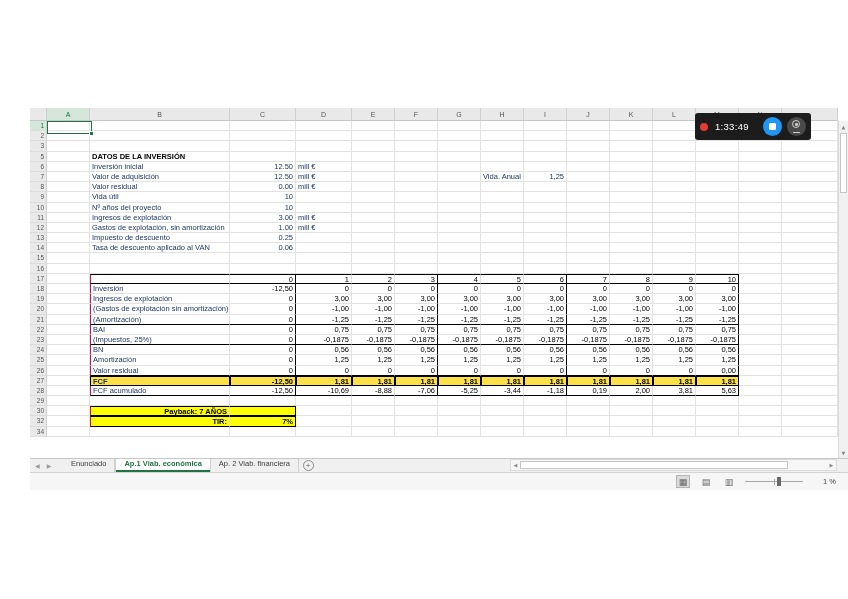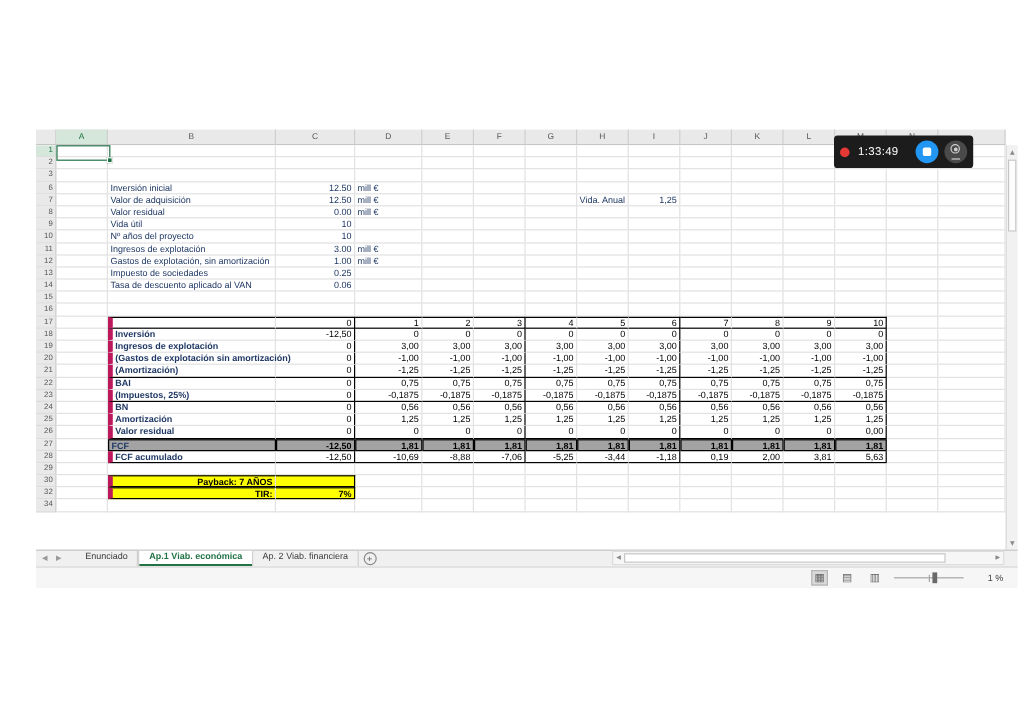--- a/index.html
+++ b/index.html
@@ -23,25 +23,25 @@
     line-height:9.6px;height:100%;}
   .lbl{color:#1f3864;}
   .val{color:#1f3864;text-align:right;}
   .num{text-align:right;}
   .b{font-weight:bold;}
   .ar{text-align:right;}
   .center{text-align:center;}
   .title{font-weight:bold;color:#000;}
   .banner{background:#70ad47;color:#fff;font-weight:bold;border-right:1px solid #548235;
     border-bottom:1px solid #548235;}
-  .fcf{background:#a3a3a3;border:1px solid #000;font-weight:bold;}
+  .fcf{background:#fde047;border:1px solid #000;font-weight:bold;}
   .sum{background:#ffff00;}
   .bdT{border-top:1px solid #000;}
   .bdB{border-bottom:1px solid #000 !important;}
-  .bdL{border-left:4px solid #be185d;font-weight:bold;}
+  .bdL{border-left:1px solid #be185d;}
   .bdR{border-right:1px solid #000 !important;}
   
   .selbox{position:absolute;left:17px;top:13px;width:43px;height:11px;
     border:1.5px solid #217346;z-index:5;}
   .selbox::after{content:'';position:absolute;right:-2.5px;bottom:-2.5px;width:3px;height:3px;
     background:#217346;border:1px solid #fff;}
   
   .vscroll{position:absolute;left:808px;top:13px;width:10px;height:337px;background:#f1f1f1;
     border-left:1px solid #d9d9d9;box-sizing:border-box;}
   .varrow{height:11px;display:flex;align-items:center;justify-content:center;color:#8a8a8a;
@@ -164,20 +164,38 @@
         <div class="cell" style="flex-basis: 43px; width: 43px;"></div>
         <div class="cell" style="flex-basis: 43px; width: 43px;"></div>
         <div class="cell" style="flex-basis: 43px; width: 43px;"></div>
         <div class="cell" style="flex-basis: 43px; width: 43px;"></div>
         <div class="cell" style="flex-basis: 43px; width: 43px;"></div>
         <div class="cell" style="flex-basis: 43px; width: 43px;"></div>
         <div class="cell" style="flex-basis: 43px; width: 43px;"></div>
         <div class="cell" style="flex-basis: 56px; width: 56px;"></div>
       </div>
       <div class="row">
+        <div class="gut" style="flex-basis: 17px; width: 17px;">5</div>
+        <div class="cell" style="flex-basis: 43px; width: 43px;"></div>
+        <div class="cell title" style="flex-basis: 140px; width: 140px;">DATOS DE LA INVERSIÓN</div>
+        <div class="cell" style="flex-basis: 66px; width: 66px;"></div>
+        <div class="cell" style="flex-basis: 56px; width: 56px;"></div>
+        <div class="cell" style="flex-basis: 43px; width: 43px;"></div>
+        <div class="cell" style="flex-basis: 43px; width: 43px;"></div>
+        <div class="cell" style="flex-basis: 43px; width: 43px;"></div>
+        <div class="cell" style="flex-basis: 43px; width: 43px;"></div>
+        <div class="cell" style="flex-basis: 43px; width: 43px;"></div>
+        <div class="cell" style="flex-basis: 43px; width: 43px;"></div>
+        <div class="cell" style="flex-basis: 43px; width: 43px;"></div>
+        <div class="cell" style="flex-basis: 43px; width: 43px;"></div>
+        <div class="cell" style="flex-basis: 43px; width: 43px;"></div>
+        <div class="cell" style="flex-basis: 43px; width: 43px;"></div>
+        <div class="cell" style="flex-basis: 56px; width: 56px;"></div>
+      </div>
+      <div class="row">
         <div class="gut" style="flex-basis: 17px; width: 17px;">6</div>
         <div class="cell" style="flex-basis: 43px; width: 43px;"></div>
         <div class="cell lbl" style="flex-basis: 140px; width: 140px;">Inversión inicial</div>
         <div class="cell val" style="flex-basis: 66px; width: 66px;">12.50</div>
         <div class="cell lbl" style="flex-basis: 56px; width: 56px;">mill €</div>
         <div class="cell" style="flex-basis: 43px; width: 43px;"></div>
         <div class="cell" style="flex-basis: 43px; width: 43px;"></div>
         <div class="cell" style="flex-basis: 43px; width: 43px;"></div>
         <div class="cell" style="flex-basis: 43px; width: 43px;"></div>
         <div class="cell" style="flex-basis: 43px; width: 43px;"></div>
@@ -292,21 +310,21 @@
         <div class="cell" style="flex-basis: 43px; width: 43px;"></div>
         <div class="cell" style="flex-basis: 43px; width: 43px;"></div>
         <div class="cell" style="flex-basis: 43px; width: 43px;"></div>
         <div class="cell" style="flex-basis: 43px; width: 43px;"></div>
         <div class="cell" style="flex-basis: 43px; width: 43px;"></div>
         <div class="cell" style="flex-basis: 56px; width: 56px;"></div>
       </div>
       <div class="row">
         <div class="gut" style="flex-basis: 17px; width: 17px;">13</div>
         <div class="cell" style="flex-basis: 43px; width: 43px;"></div>
-        <div class="cell lbl" style="flex-basis: 140px; width: 140px;">Impuesto de sociedades</div>
+        <div class="cell lbl" style="flex-basis: 140px; width: 140px;">Impuesto de descuento</div>
         <div class="cell val" style="flex-basis: 66px; width: 66px;">0.25</div>
         <div class="cell" style="flex-basis: 56px; width: 56px;"></div>
         <div class="cell" style="flex-basis: 43px; width: 43px;"></div>
         <div class="cell" style="flex-basis: 43px; width: 43px;"></div>
         <div class="cell" style="flex-basis: 43px; width: 43px;"></div>
         <div class="cell" style="flex-basis: 43px; width: 43px;"></div>
         <div class="cell" style="flex-basis: 43px; width: 43px;"></div>
         <div class="cell" style="flex-basis: 43px; width: 43px;"></div>
         <div class="cell" style="flex-basis: 43px; width: 43px;"></div>
         <div class="cell" style="flex-basis: 43px; width: 43px;"></div>

